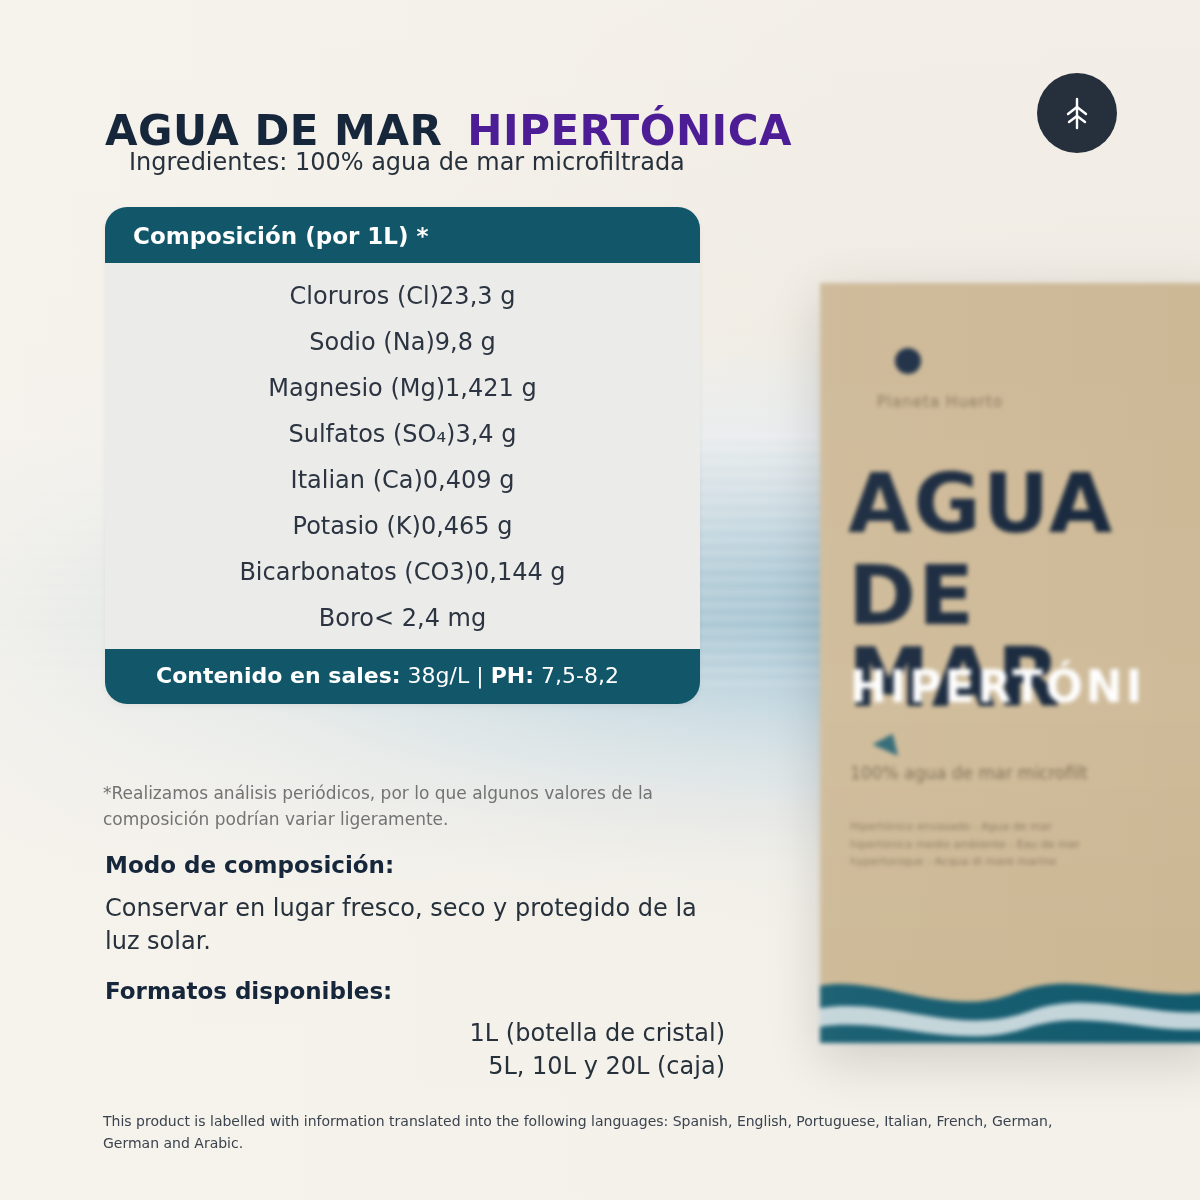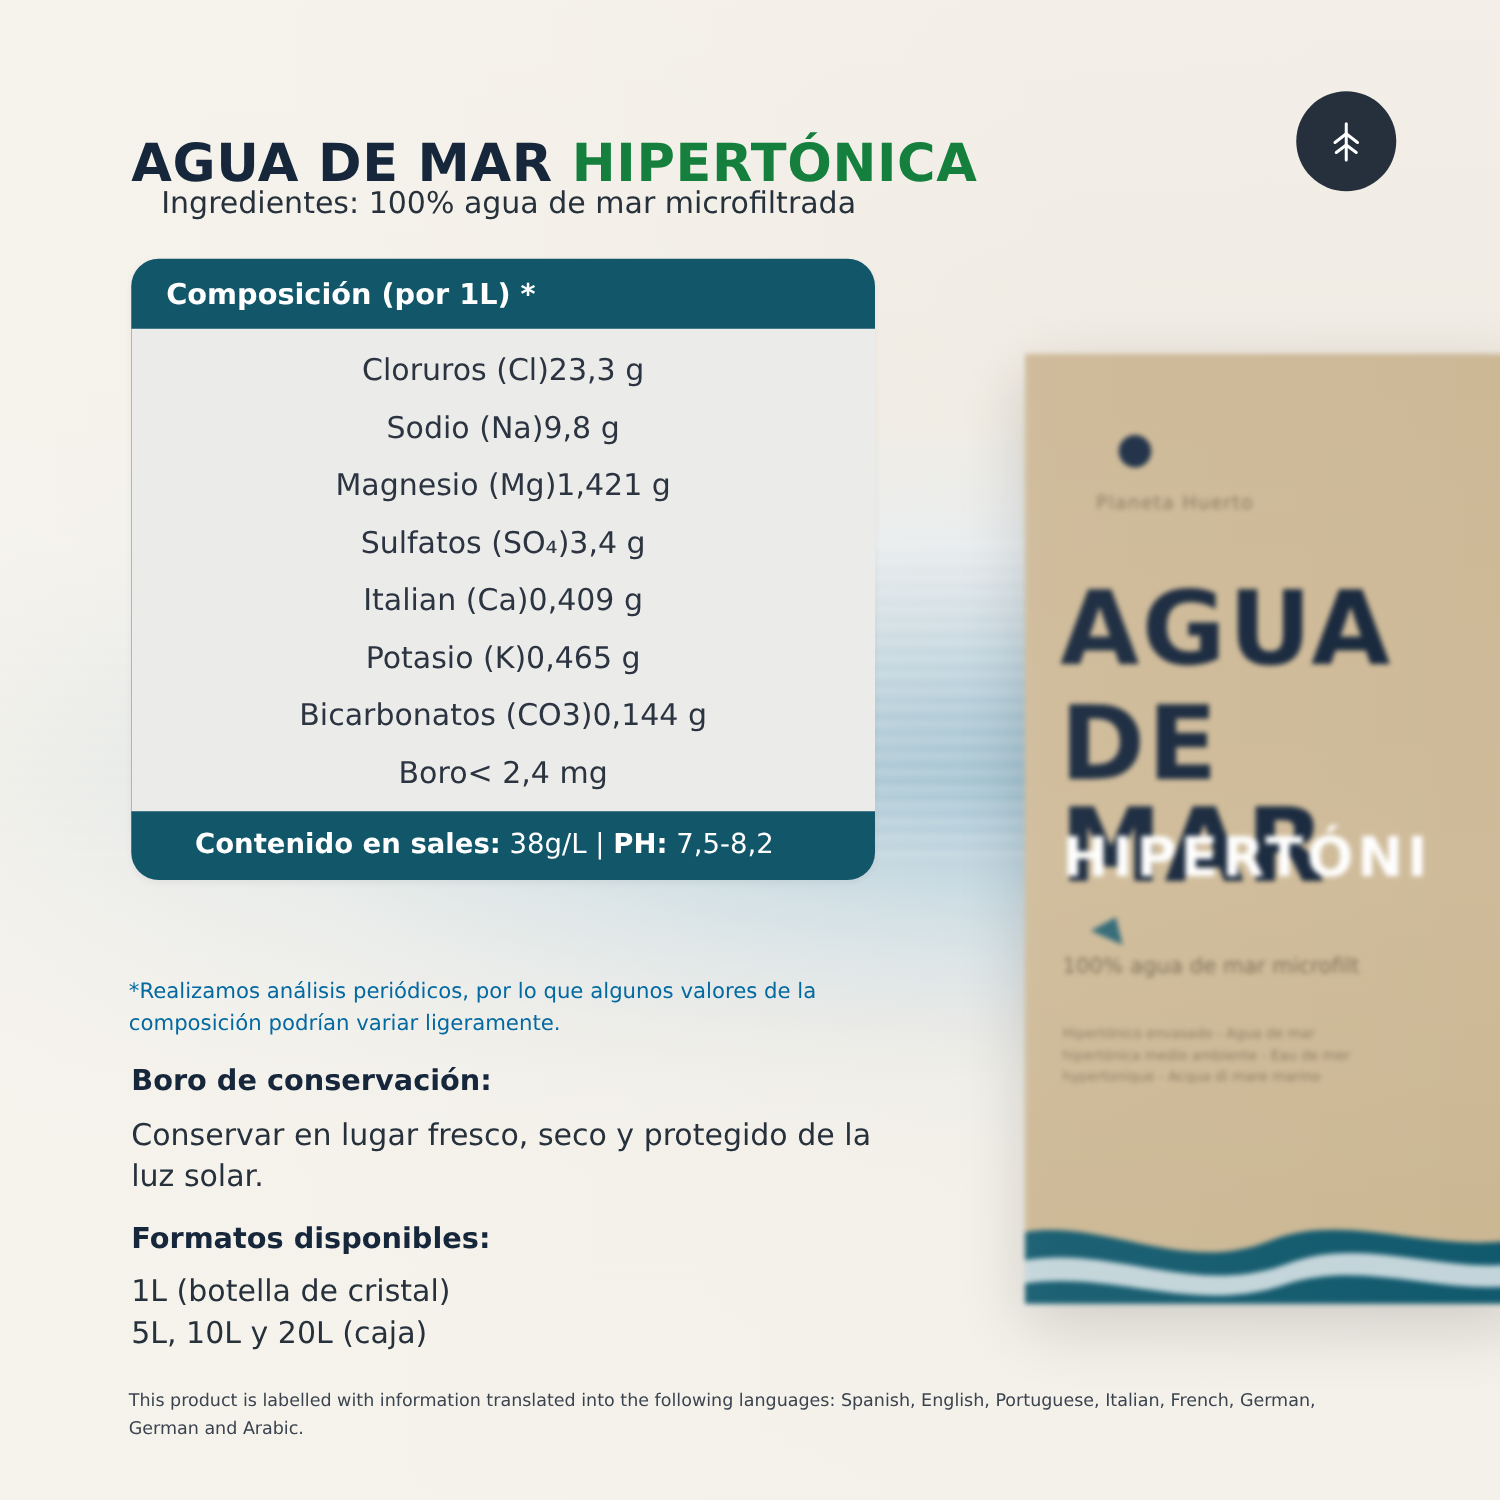--- a/index.html
+++ b/index.html
@@ -146,21 +146,21 @@
   .h1 {
     position: absolute;
     left: 105px;
     top: 78px;
     font-size: 42px;
     font-weight: bold;
     letter-spacing: 0.5px;
     color: #16263b;
     white-space: nowrap;
   }
-  .h1 .accent { color: #15803d; }
+  .h1 .accent { color: #4c1d95; margin-left: 10px; }
 
   .ingredients {
     position: absolute;
     left: 105px;
     top: 148px;
     font-size: 24px;
     color: #27313c;
     margin-left: 24px;
   }
 
@@ -219,21 +219,21 @@
   .card-foot b { font-weight: bold; }
 
   
   .footnote {
     position: absolute;
     left: 103px;
     top: 780px;
     width: 580px;
     font-size: 17px;
     line-height: 1.55;
-    color: #0369a1;
+    color: #737373;
   }
 
   
   .sec-title {
     position: absolute;
     left: 105px;
     font-size: 23px;
     font-weight: bold;
     color: #16263b;
   }
@@ -337,22 +337,22 @@
       <div class="row">
         <span>Boro</span>
         <span class="val">&lt; 2,4 mg</span>
       </div>
     </div>
     <div class="card-foot"><b>Contenido en sales:</b><span> 38g/L | </span><b>PH:</b><span> 7,5-8,2</span></div>
   </div>
 
   <div class="footnote">*Realizamos análisis periódicos, por lo que algunos valores de la composición podrían variar ligeramente.</div>
 
-  <div class="sec-title" id="conservacion-title">Boro de conservación:</div>
+  <div class="sec-title" id="conservacion-title">Modo de composición:</div>
   <div class="sec-text" id="conservacion-text">Conservar en lugar fresco, seco y protegido de la luz solar.</div>
 
   <div class="sec-title" id="formatos-title">Formatos disponibles:</div>
-  <div class="sec-text" id="formatos-text" style="white-space: pre-line;">1L (botella de cristal)
+  <div class="sec-text" id="formatos-text" style="white-space: pre-line; text-align: right;">1L (botella de cristal)
 5L, 10L y 20L (caja)</div>
 
   <div class="langs">This product is labelled with information translated into the following languages: Spanish, English, Portuguese, Italian, French, German, German and Arabic.</div>
 
 </div>
 
 </body></html>

